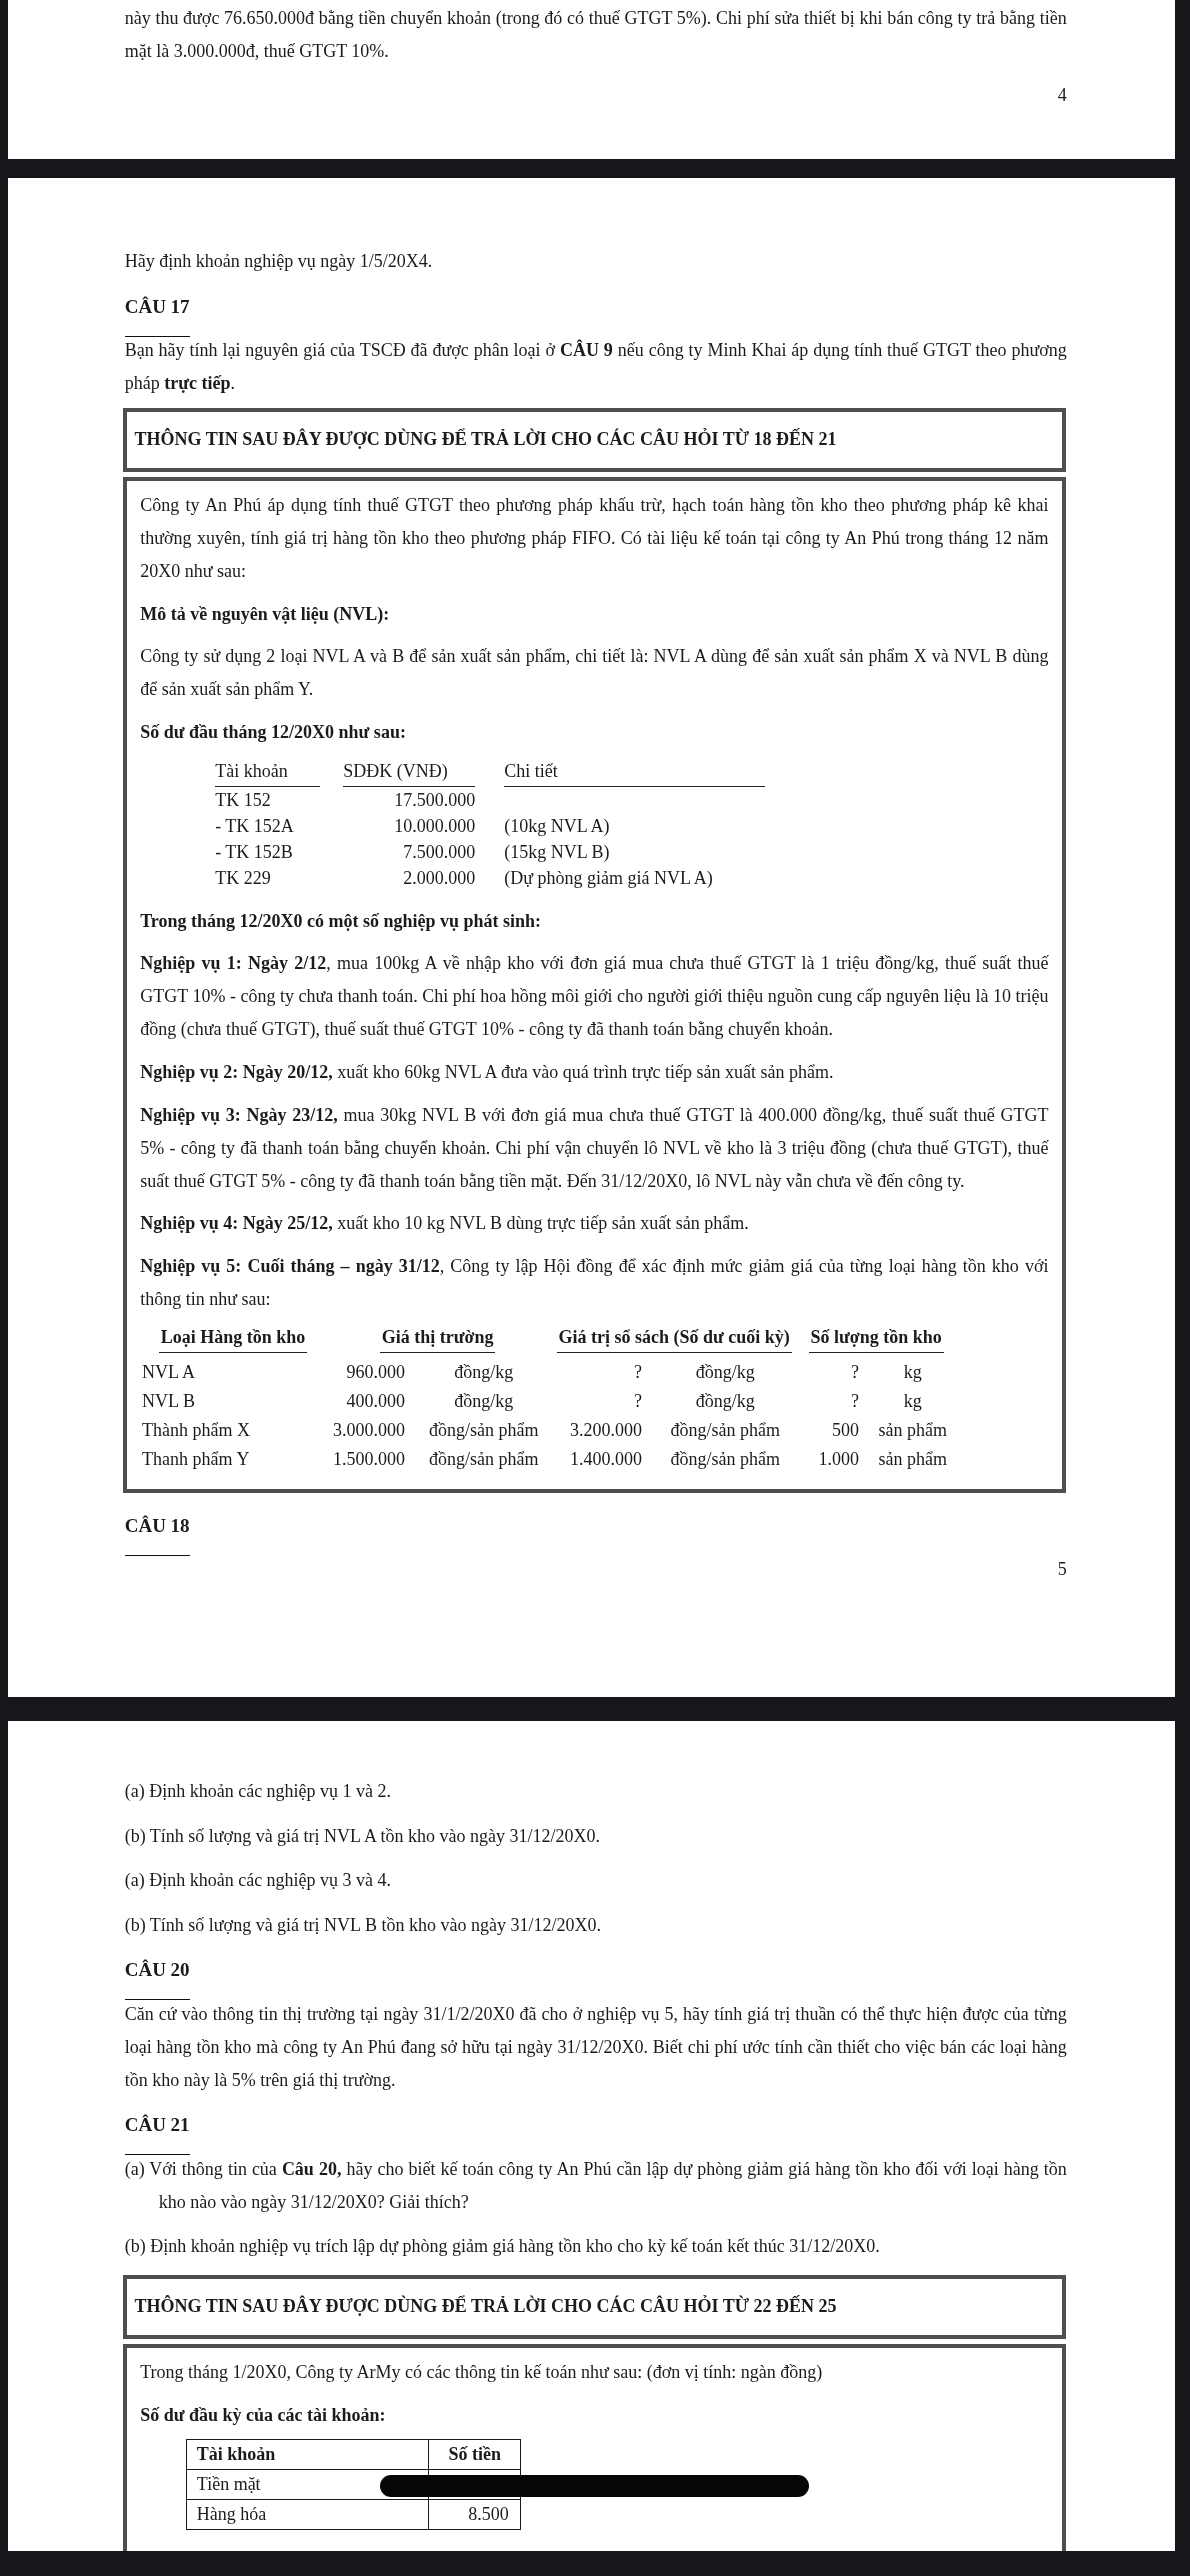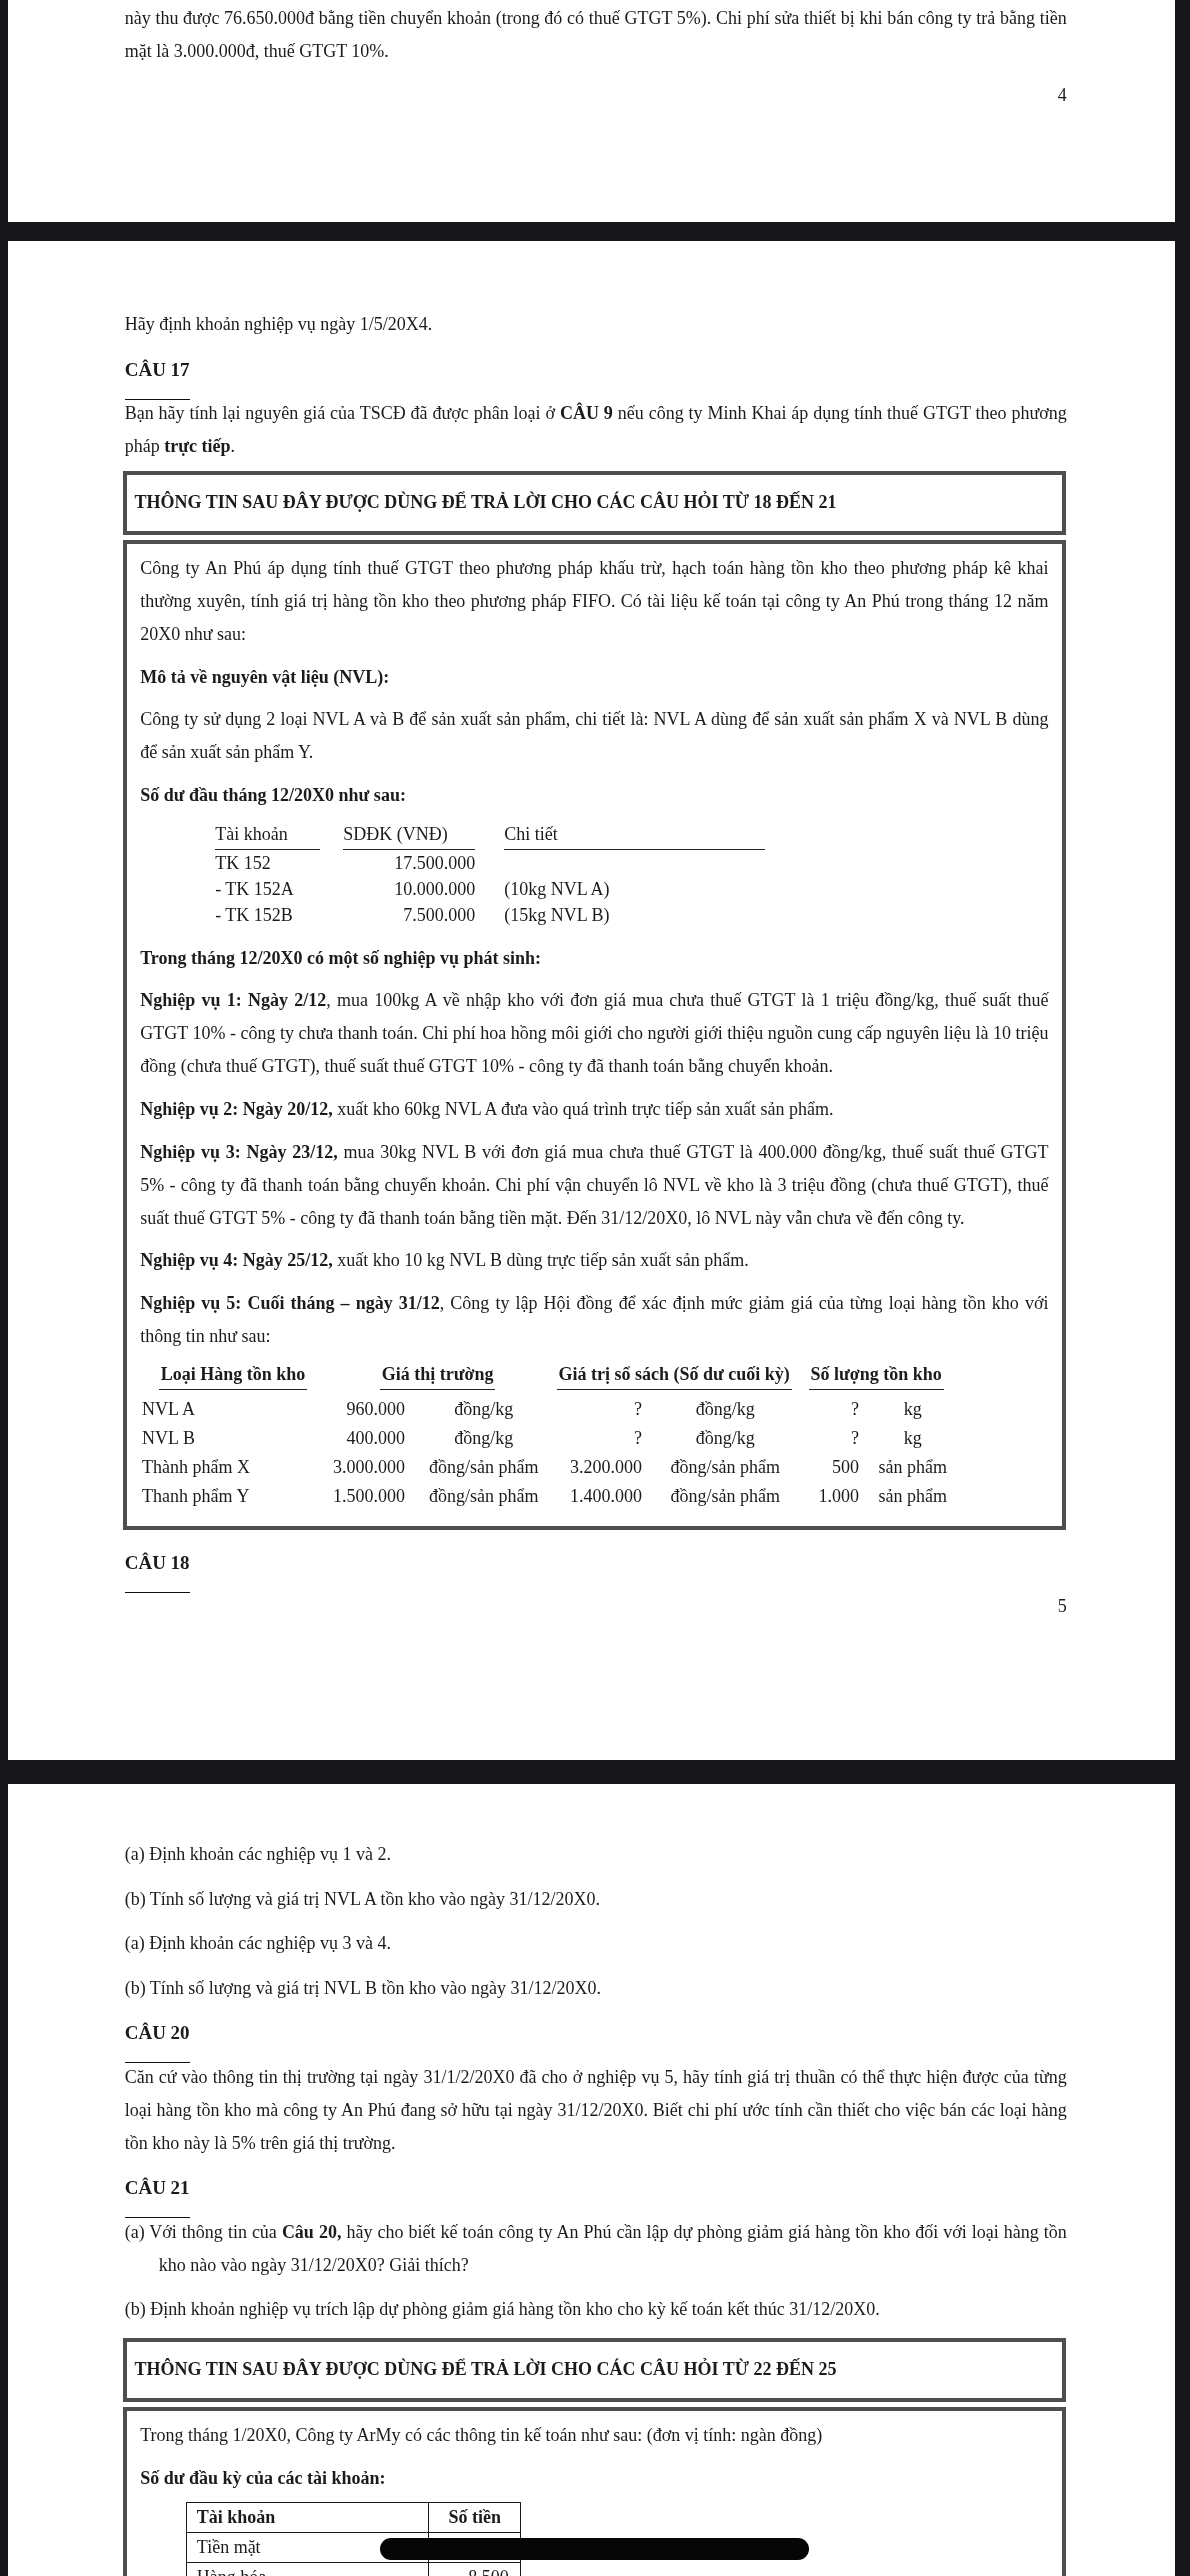--- a/index.html
+++ b/index.html
@@ -2,21 +2,21 @@
 <html lang="vi"><head>
 <meta charset="utf-8">
 <style>
   html,body{margin:0;padding:0;background:#17171b;}
   .canvas{
     position:relative;width:1190px;height:2576px;overflow:hidden;
     background:#17171b;color:#1b1b1b;
     font-family:"Liberation Serif","DejaVu Serif",serif;
   }
   .page{margin-left:7.7px;width:1167px;background:#ffffff;overflow:hidden;box-sizing:border-box;}
-  .page4{height:222px;}
+  .page4{height:159px;}
   .page5{height:1519px;}
   .page6{height:830px;}
   .band{height:19px;}
   .band2{height:24px;}
   .content{padding-left:117px;padding-right:108px;font-size:18px;line-height:33px;}
   .page4 .content{padding-top:1.9px;}
   .page5 .content{padding-top:67px;}
   .page6 .content{padding-top:54px;}
   p{margin:0 0 11.5px 0;}
   .just{text-align:justify;}
@@ -120,20 +120,27 @@
                 <td class="sp"></td>
                 <td>(10kg NVL A)</td>
               </tr>
             <tr>
                 <td>- TK 152B</td>
                 <td class="sp"></td>
                 <td class="num">7.500.000</td>
                 <td class="sp"></td>
                 <td>(15kg NVL B)</td>
               </tr>
+            <tr>
+                <td>TK 229</td>
+                <td class="sp"></td>
+                <td class="num">2.000.000</td>
+                <td class="sp"></td>
+                <td>(Dự phòng giảm giá NVL A)</td>
+              </tr>
           </tbody>
         </table>
 
         <p class="bold">Trong tháng 12/20X0 có một số nghiệp vụ phát sinh:</p>
         <p class="just"><b>Nghiệp vụ 1: Ngày 2/12</b><span>, mua 100kg A về nhập kho với đơn giá mua chưa thuế GTGT là 1 triệu đồng/kg, thuế suất thuế GTGT 10% - công ty chưa thanh toán. Chi phí hoa hồng môi giới cho người giới thiệu nguồn cung cấp nguyên liệu là 10 triệu đồng (chưa thuế GTGT), thuế suất thuế GTGT 10% - công ty đã thanh toán bằng chuyển khoản.</span></p>
         <p class="just"><b>Nghiệp vụ 2: Ngày 20/12,</b><span> xuất kho 60kg NVL A đưa vào quá trình trực tiếp sản xuất sản phẩm.</span></p>
         <p class="just"><b>Nghiệp vụ 3: Ngày 23/12,</b><span> mua 30kg NVL B với đơn giá mua chưa thuế GTGT là 400.000 đồng/kg, thuế suất thuế GTGT 5% - công ty đã thanh toán bằng chuyển khoản. Chi phí vận chuyển lô NVL về kho là 3 triệu đồng (chưa thuế GTGT), thuế suất thuế GTGT 5% - công ty đã thanh toán bằng tiền mặt. Đến 31/12/20X0, lô NVL này vẫn chưa về đến công ty.</span></p>
         <p class="just"><b>Nghiệp vụ 4: Ngày 25/12,</b><span> xuất kho 10 kg NVL B dùng trực tiếp sản xuất sản phẩm.</span></p>
         <p class="just"><b>Nghiệp vụ 5: Cuối tháng – ngày 31/12</b><span>, Công ty lập Hội đồng để xác định mức giảm giá của từng loại hàng tồn kho với thông tin như sau:</span></p>
 

